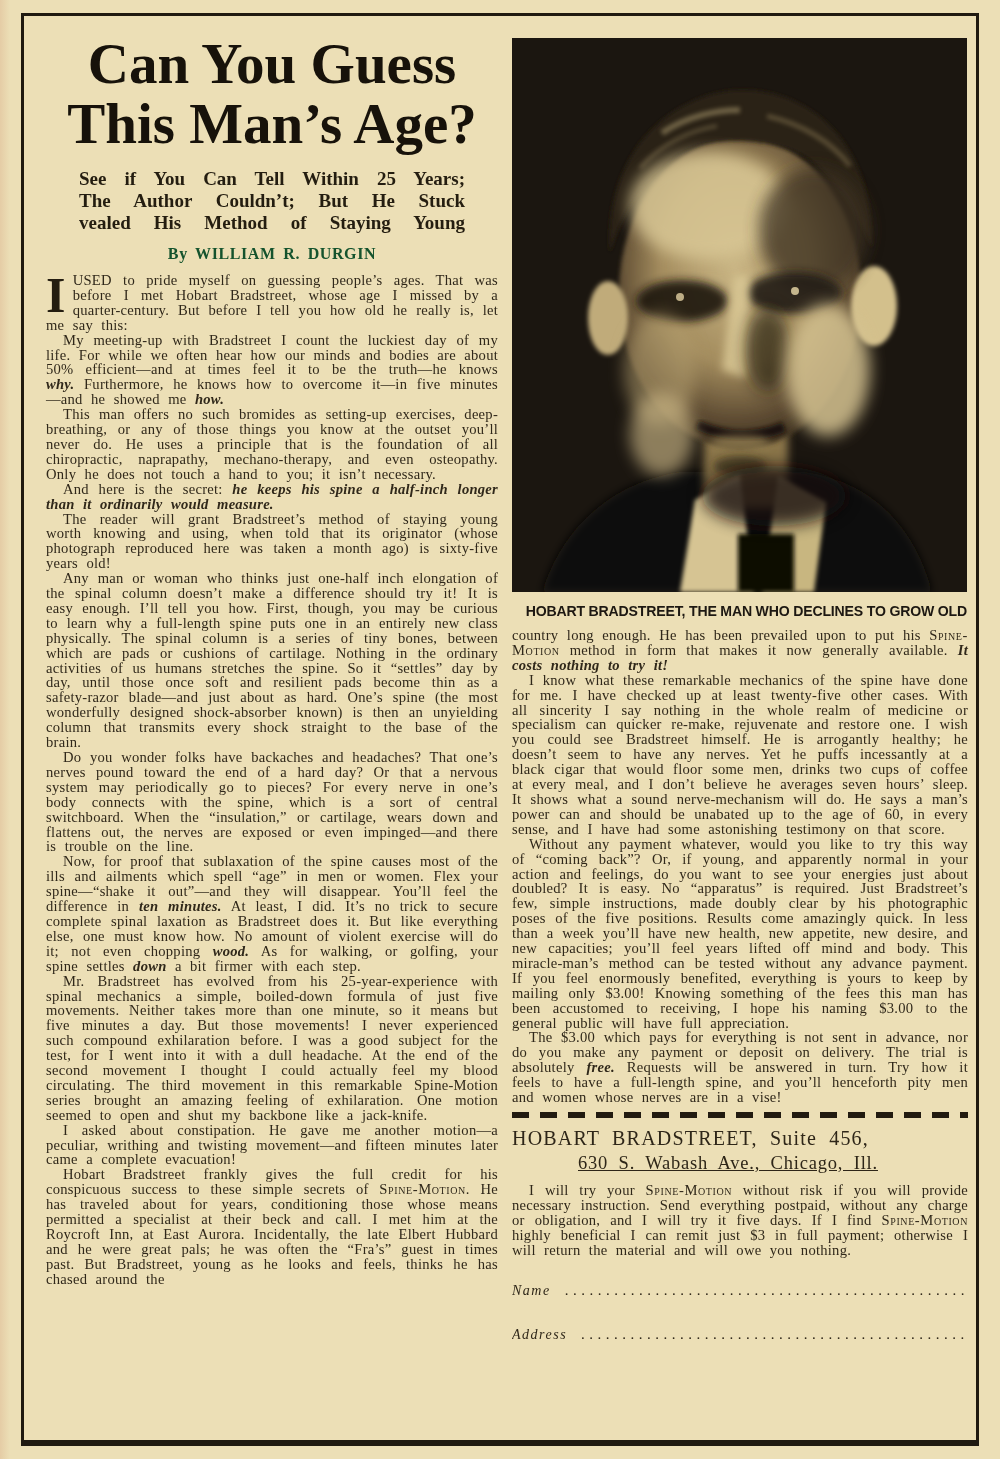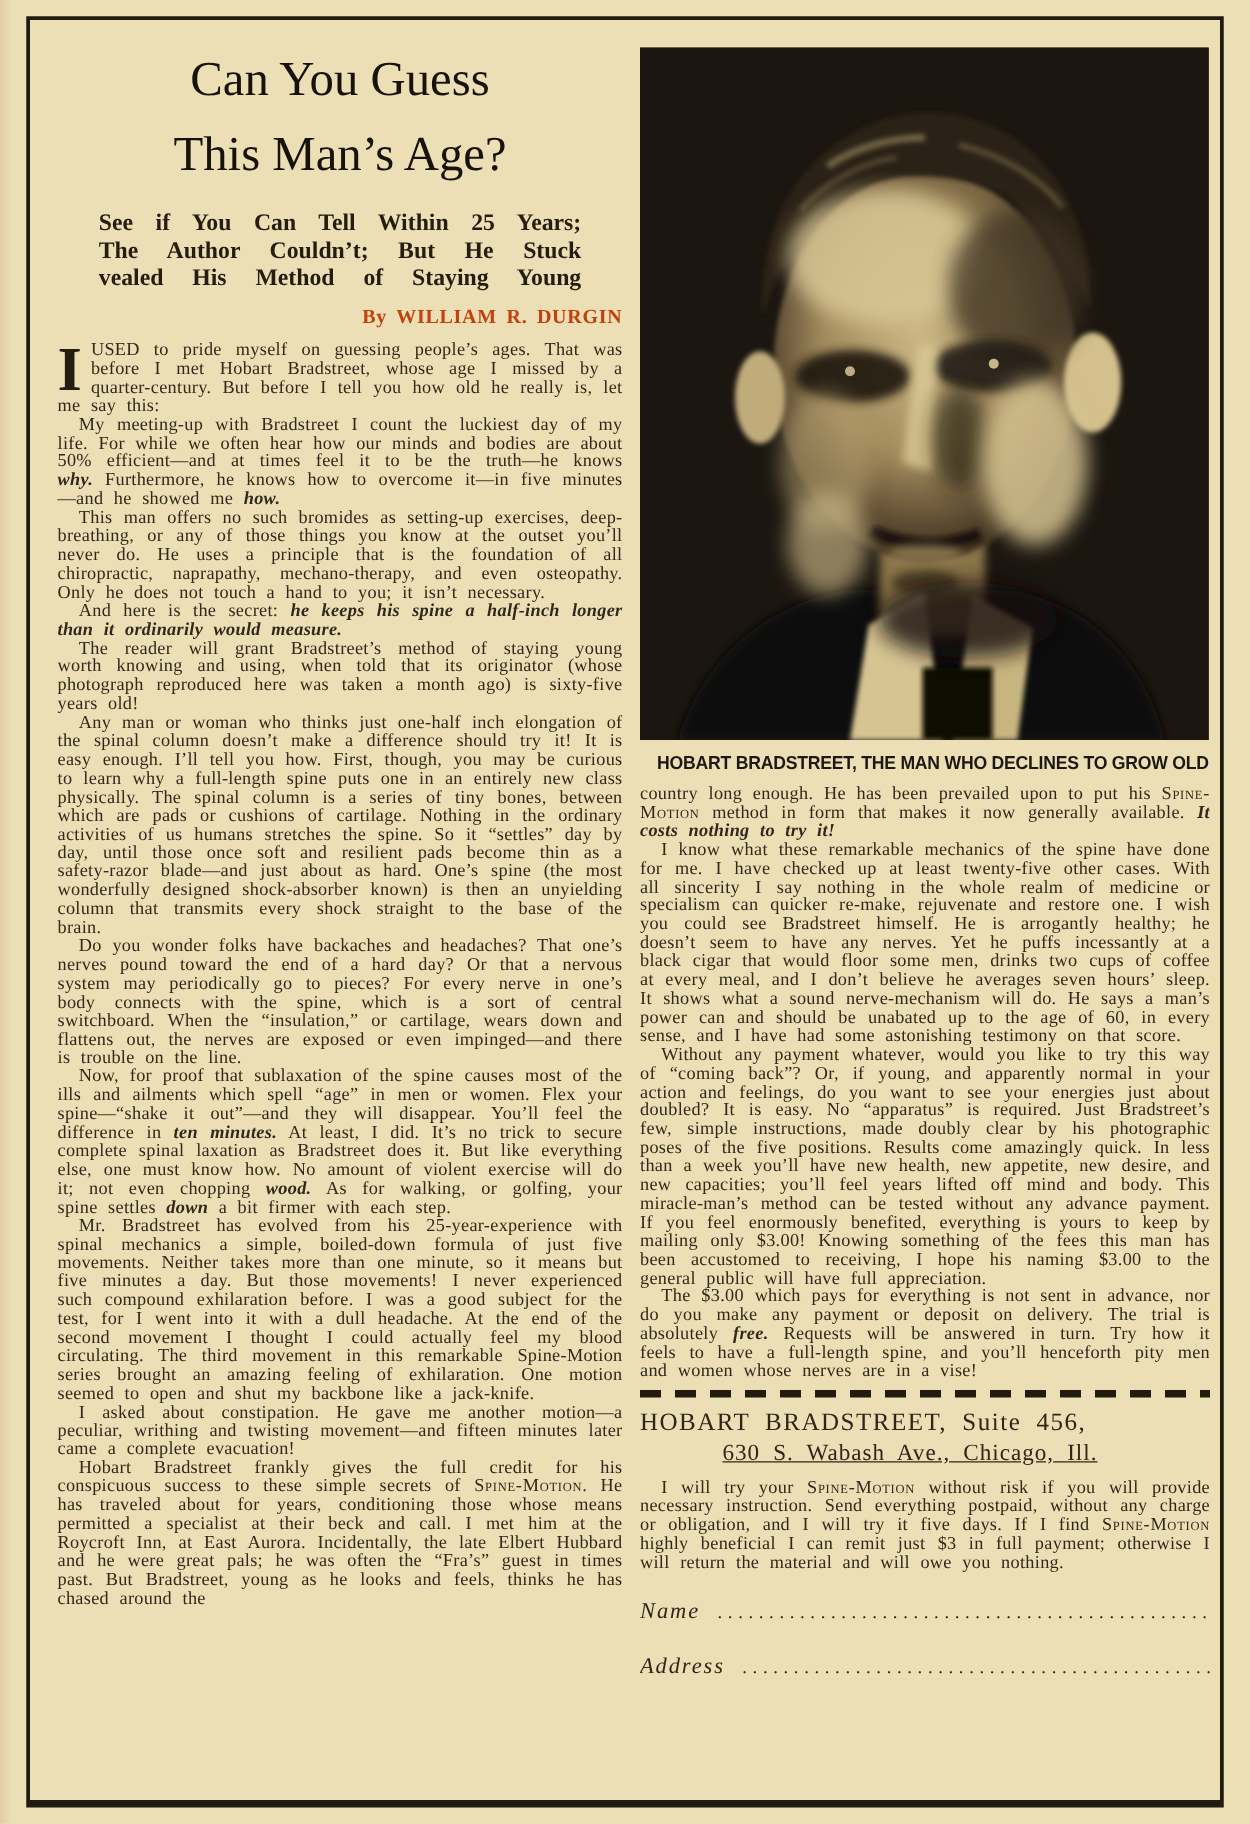--- a/index.html
+++ b/index.html
@@ -18,31 +18,31 @@
     position:absolute;left:21px;top:13px;width:952px;height:1424px;
     border:3px solid #201a10;border-bottom-width:6px;
     background:transparent;
   }
   
   .col-left{position:absolute;left:46px;top:26px;width:452px;}
   .col-right{position:absolute;left:512px;top:36px;width:456px;}
 
   
   .headline{
-    font-weight:normal;color:#17120a;text-align:center;
-    font-size:39px;line-height:60px;letter-spacing:0px;
+    font-weight:bold;color:#17120a;text-align:center;
+    font-size:57px;line-height:60px;letter-spacing:0px;
     font-family:"Liberation Serif",serif;margin-top:8px;
   }
   .subhead{
     margin:14px auto 0 auto;width:386px;
     font-weight:bold;font-size:19px;line-height:22px;color:#241d10;
   }
   .subhead .sh-line{text-align:justify;text-align-last:justify;}
   .byline{
-    text-align:right;font-weight:bold;font-size:16px;color:#c2410c;
+    text-align:center;font-weight:bold;font-size:16px;color:#14532d;
     letter-spacing:.6px;margin-top:11px;word-spacing:3px;
   }
 
   
   .body-text{
     margin-top:10px;
     font-size:14.6px;line-height:14.9px;
     letter-spacing:.25px;word-spacing:4.5px;
     text-align:justify;color:#30281a;
   }
@@ -76,21 +76,21 @@
   }
   .coupon-address{
     margin-top:3px;margin-left:66px;font-size:18.5px;letter-spacing:.8px;word-spacing:5px;color:#2e2618;text-decoration:underline;
   }
   .coupon-body{margin-top:4px;}
   .form-row{
     display:flex;align-items:flex-end;margin-top:25px;height:19px;overflow:hidden;
   }
   .form-row.first{margin-top:22px;}
   .form-label{
-    font-style:italic;font-size:18px;letter-spacing:1.5px;color:#2e2618;
+    font-style:italic;font-size:14px;letter-spacing:1.5px;color:#2e2618;
     flex:0 0 auto;padding-right:14px;
   }
   .form-dots{
     flex:1 1 auto;overflow:hidden;white-space:nowrap;
     font-size:15px;letter-spacing:4.5px;color:#2e2618;
   }
 </style>
 </head>
 <body>
 

